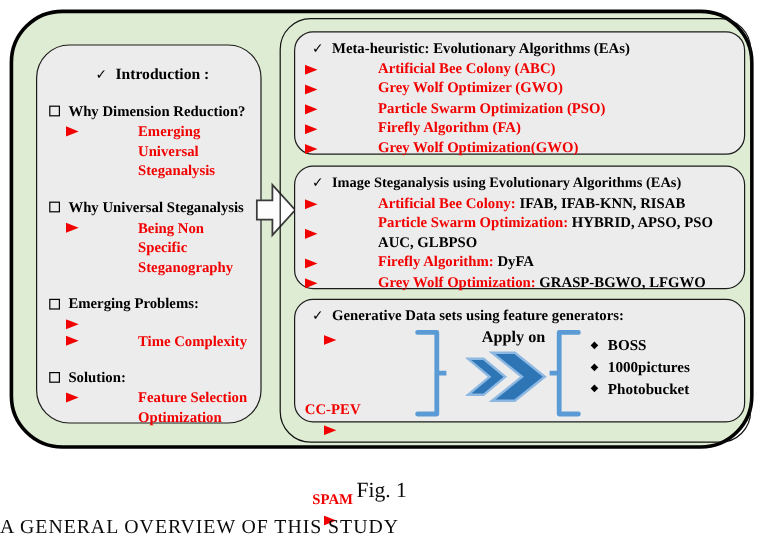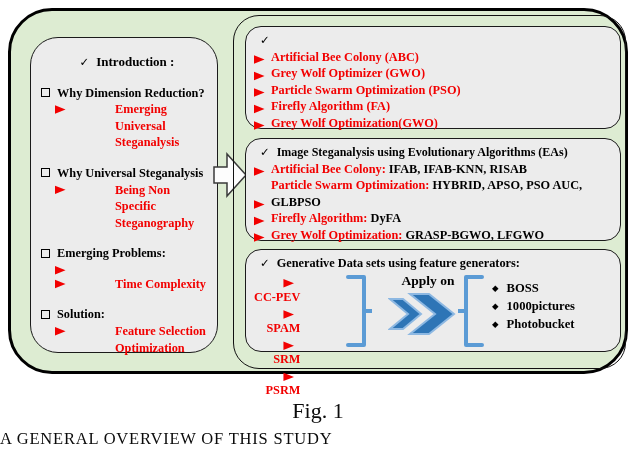--- a/index.html
+++ b/index.html
@@ -45,21 +45,21 @@
     border:1.6px solid #111; border-radius:26px;
   }
   .rbox {
     position:absolute; left:11px; width:376px; height:103px;
     background:#ececec; border:1.5px solid #1b1b1b; border-radius:16px;
     padding:5px 6px 0 6px; font-weight:bold; font-size:12.3px; color:#000;
   }
   #rbox1 { top:10px; } #rbox2 { top:122px; } #rbox3 { top:233px; }
   .rb-title { display:flex; align-items:flex-start; padding-left:8px; line-height:16.5px; white-space:nowrap; }
   #rbox2 .rb-title { font-size:12px; }
-  .rb-item { display:flex; align-items:flex-end; line-height:16.5px; }
+  .rb-item { display:flex; align-items:center; line-height:16.5px;gap:44px; }
   .rb-item .tri { margin:2.8px 6px 0 2px; }
   .rb-item .itxt { flex:1; }
 
   
   #rbox3 { position:absolute; }
   .gen-list { position:absolute; left:8px; top:25px; }
   .gen-list .rb-item { line-height:17.4px;flex-direction:column; }
   .bracket { position:absolute; }
   .bracket.bleft { left:92px; top:24px; }
   .bracket.bright { left:212px; top:24px; }
@@ -68,21 +68,21 @@
   .ds-list { position:absolute; left:246px; top:29px; }
   .ds-row { display:flex; align-items:flex-start; line-height:18.2px; font-size:12.6px; }
   .diamond {
     flex:0 0 auto; font-family:"DejaVu Sans",sans-serif; font-size:8.5px;
     line-height:18.2px; margin-right:8px; color:#000;
   }
 
   
   .fig-label {
     position:absolute; top:398px; left:0; width:636px; text-align:center;
-    font-size:22px; color:#0b0b0b;
+    font-size:18px; color:#0b0b0b;
   }
   .cap-title {
     position:absolute; top:429px; left:0; width:628px; text-align:left;
     font-size:16.5px; letter-spacing:0.8px; color:#0b0b0b;
   }
 </style>
 </head>
 <body>
 
 <div class="outer">
@@ -141,20 +141,21 @@
 
   <svg class="flow-arrow" width="34" height="48" viewBox="0 0 34 48">
     <path d="M1,16 H14 V3 L33,24 L14,45 V32 H1 Z" fill="#fdfdfd" stroke="#3a3a3a" stroke-width="1.5"></path>
   </svg>
 
   <div class="panel">
 
     <div class="rbox" id="rbox1">
       <div class="rb-title">
         <span class="check">✓</span>
+        <span>Meta-heuristic: Evolutionary Algorithms (EAs)</span>
       </div>
       <div id="rbox1-items">
           <div class="rb-item">
             <span class="tri"></span>
             <span class="red itxt">Artificial Bee Colony (ABC)</span>
           </div>
           <div class="rb-item">
             <span class="tri"></span>
             <span class="red itxt">Grey Wolf Optimizer (GWO)</span>
           </div>

